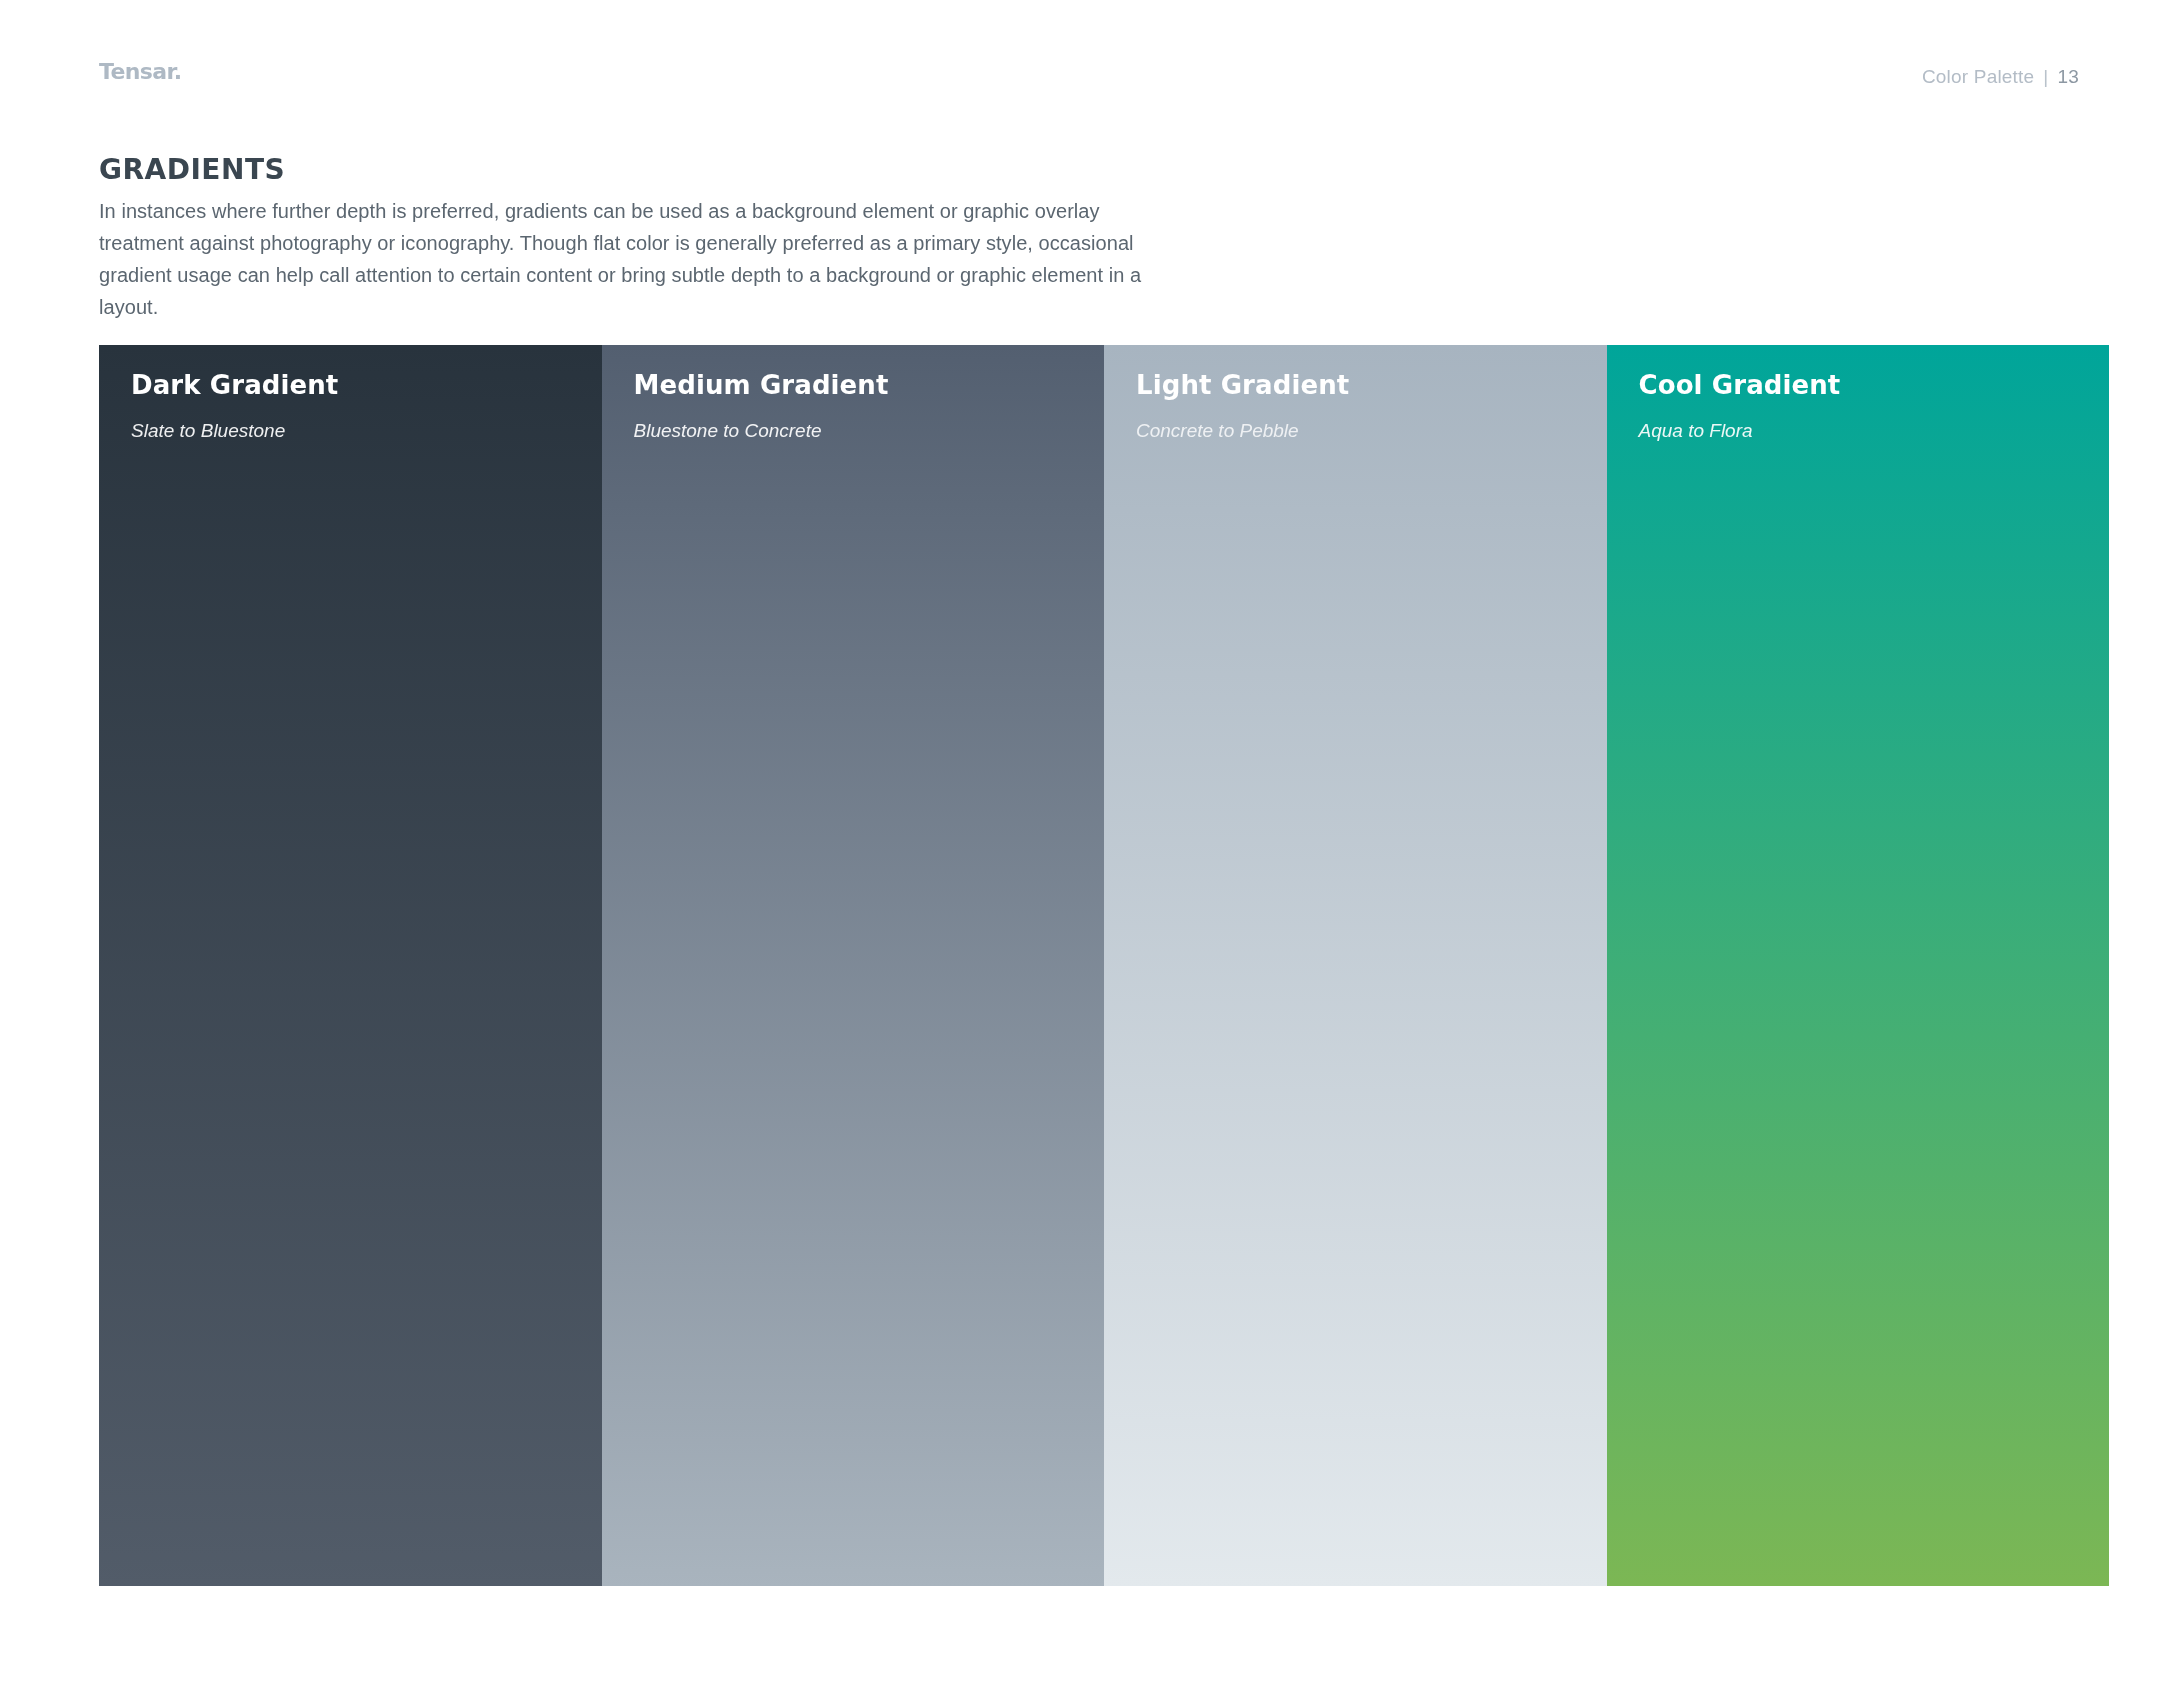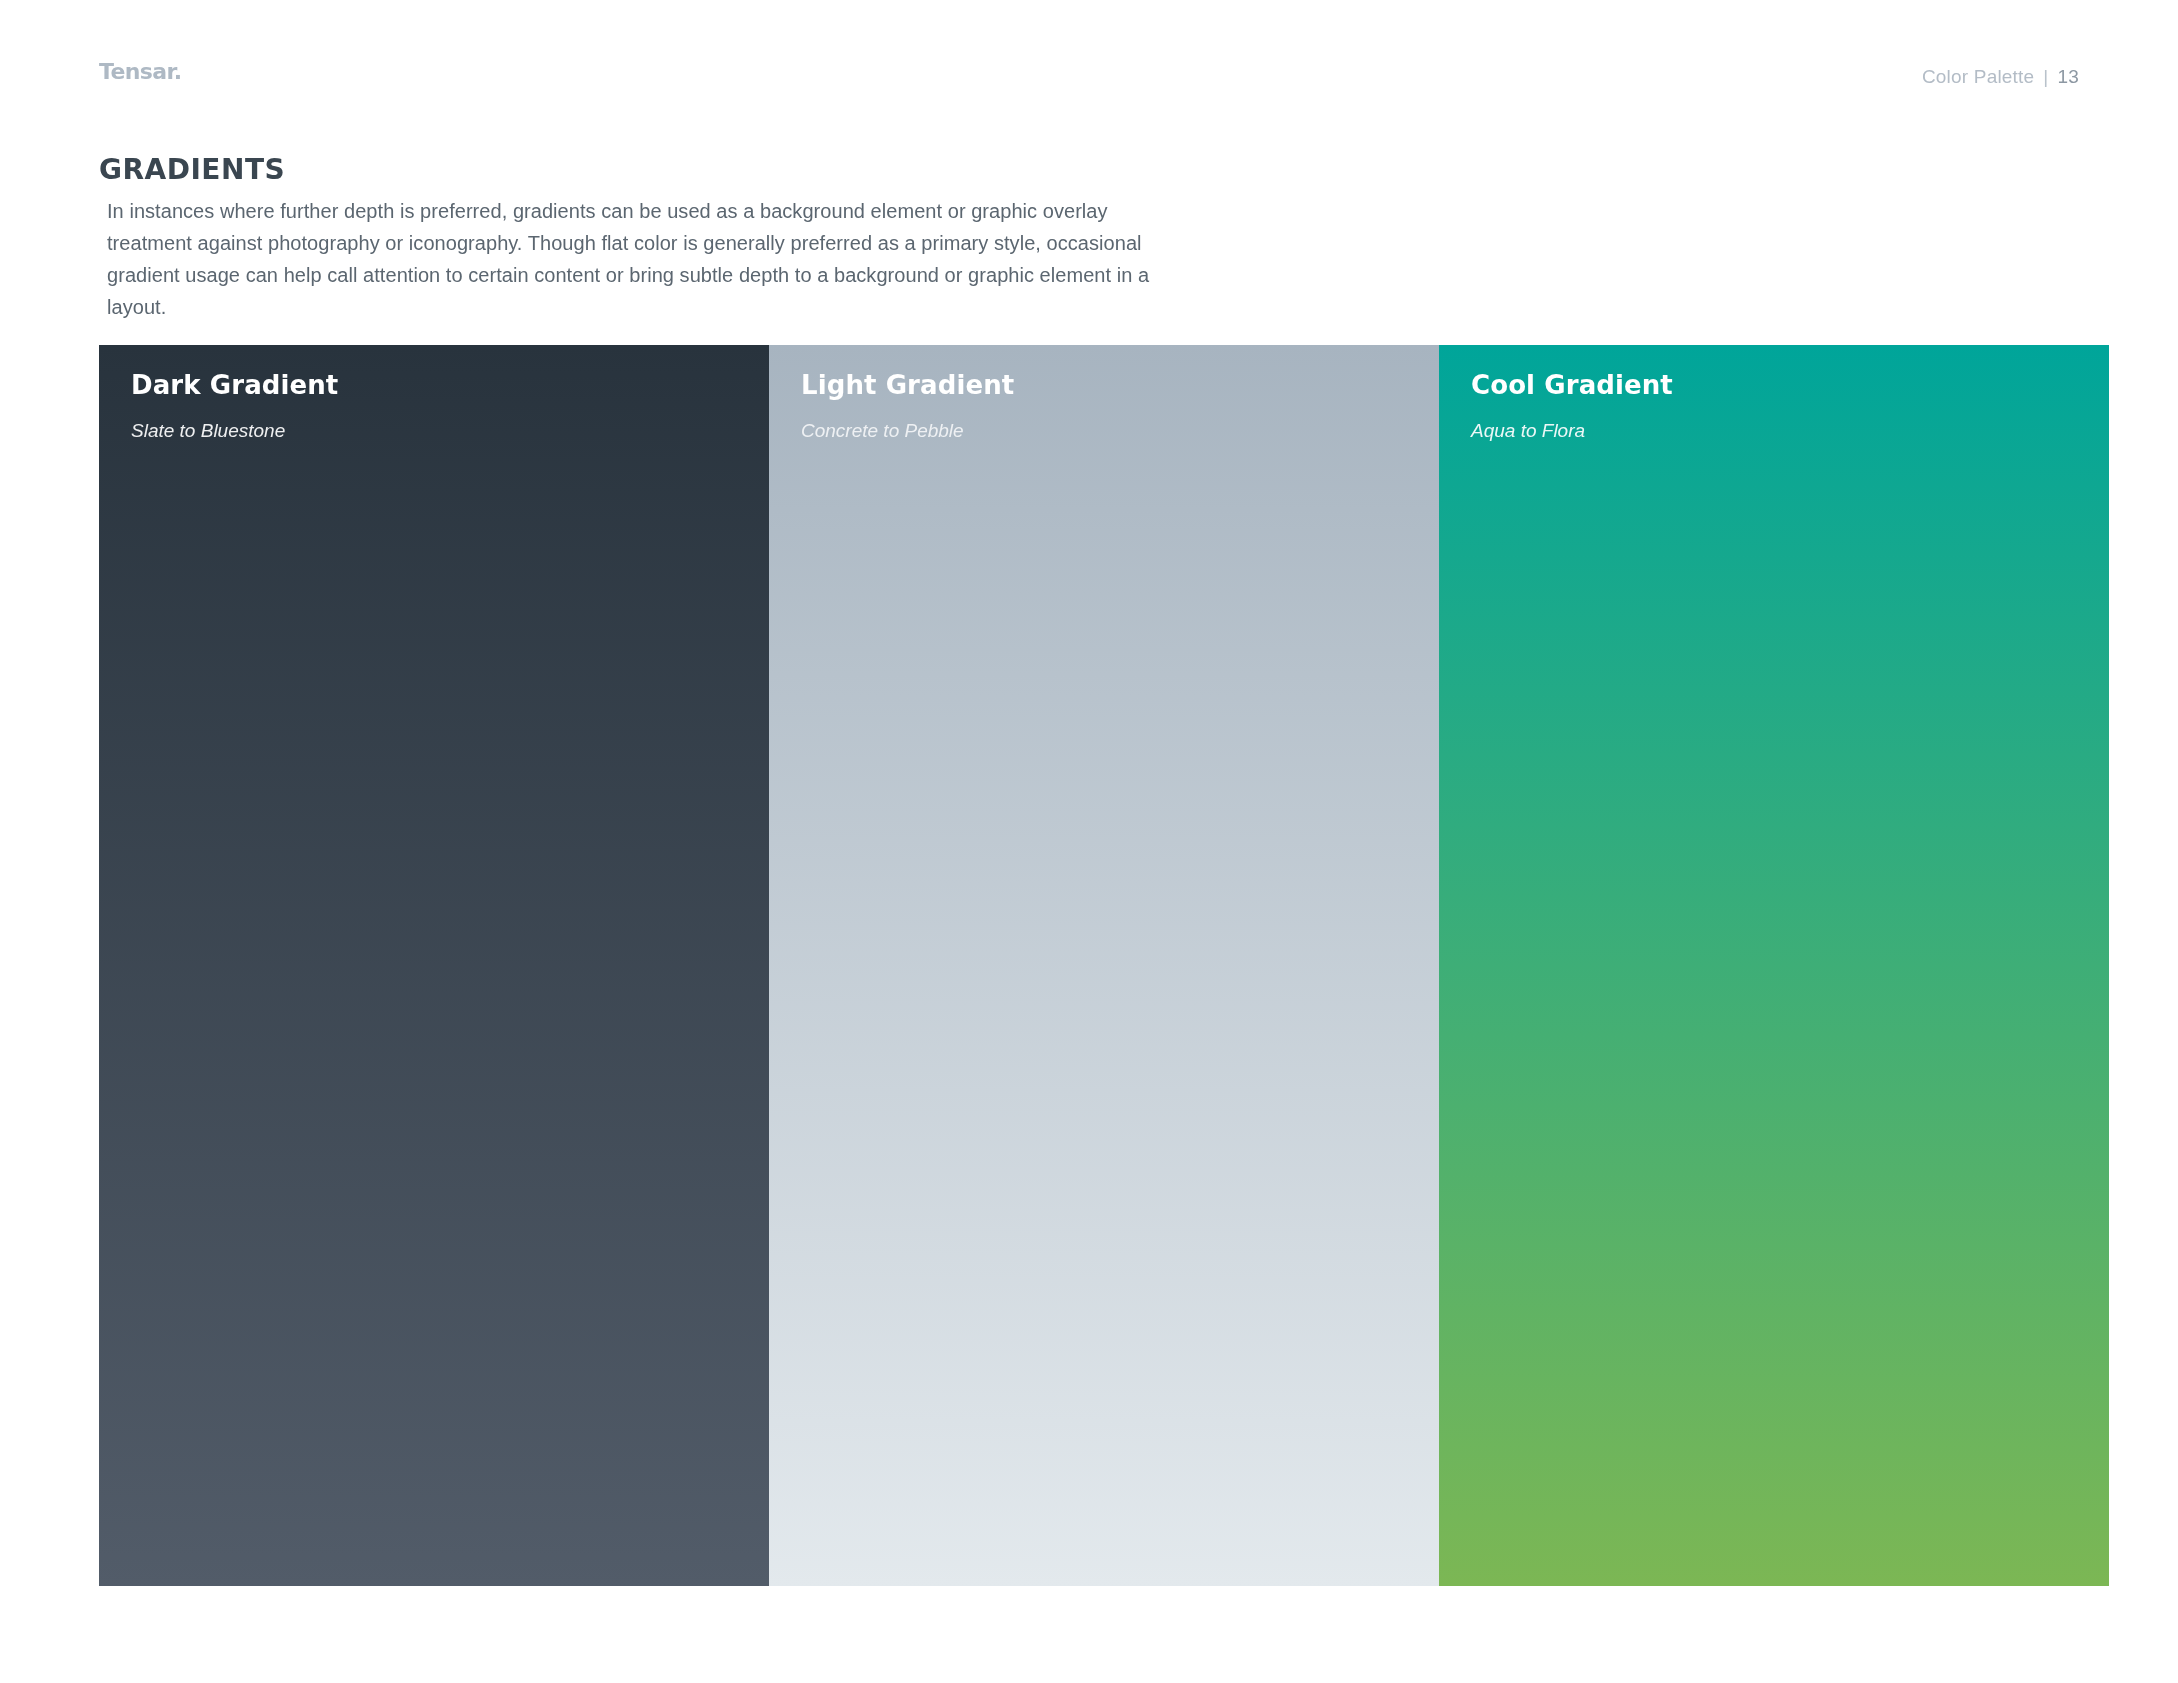--- a/index.html
+++ b/index.html
@@ -70,21 +70,21 @@
     font-weight: bold;
     color: #3a4650;
     letter-spacing: 0.5px;
     margin: 0 0 9px 0;
     font-family: "DejaVu Sans", sans-serif;
   }
   .intro-body {
     font-size: 20px;
     line-height: 32px;
     color: #5b6670;
-    margin: 8px;
+    margin: 0;
     letter-spacing: 0.05px;
   }
 
   
   .gradient-row {
     position: absolute;
     left: 99px;
     top: 345px;
     width: 2010px;
     height: 1241px;
@@ -140,20 +140,26 @@
 
 <div class="gradient-row">
 
   <div class="gradient-col" style="background: linear-gradient(rgb(40, 51, 61) 0%, rgb(82, 92, 105) 100%);">
     <div class="swatch-labels">
       <div class="swatch-name">Dark Gradient</div>
       <div class="swatch-desc">Slate to Bluestone</div>
     </div>
   </div>
 
+  <div class="gradient-col" style="background: linear-gradient(rgb(83, 95, 112) 0%, rgb(169, 180, 190) 100%);">
+    <div class="swatch-labels">
+      <div class="swatch-name">Medium Gradient</div>
+      <div class="swatch-desc">Bluestone to Concrete</div>
+    </div>
+  </div>
 
   <div class="gradient-col" style="background: linear-gradient(rgb(167, 180, 192) 0%, rgb(227, 233, 237) 100%);">
     <div class="swatch-labels">
       <div class="swatch-name">Light Gradient</div>
       <div class="swatch-desc muted">Concrete to Pebble</div>
     </div>
   </div>
 
 
   <div class="gradient-col" style="background: linear-gradient(rgb(0, 165, 154) 0%, rgb(124, 183, 84) 100%);">

